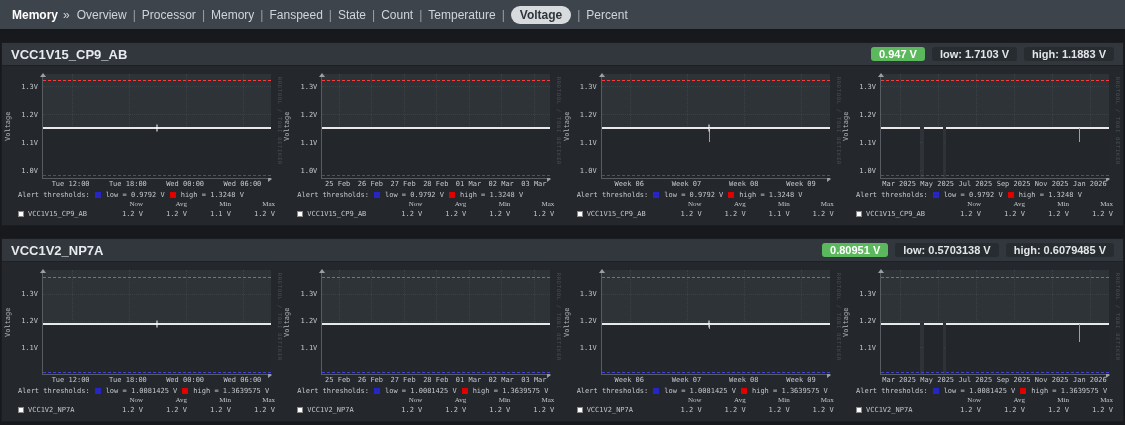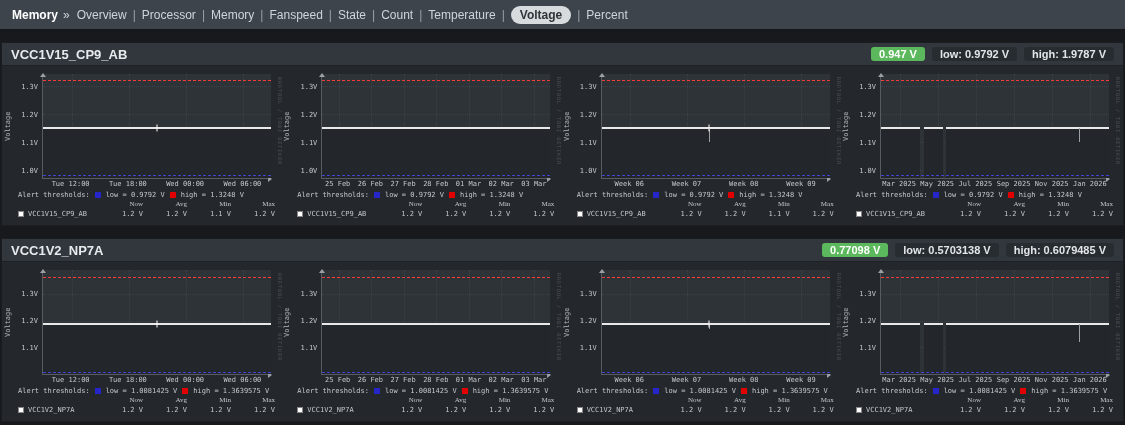--- a/index.html
+++ b/index.html
@@ -68,22 +68,22 @@
   <span class="nav-raquo">»</span>
   <span id="nav-items"><a class="nav-link">Overview</a><span class="nav-sep">|</span><a class="nav-link">Processor</a><span class="nav-sep">|</span><a class="nav-link">Memory</a><span class="nav-sep">|</span><a class="nav-link">Fanspeed</a><span class="nav-sep">|</span><a class="nav-link">State</a><span class="nav-sep">|</span><a class="nav-link">Count</a><span class="nav-sep">|</span><a class="nav-link">Temperature</a><span class="nav-sep">|</span><a class="nav-link active">Voltage</a><span class="nav-sep">|</span><a class="nav-link">Percent</a></span>
 </nav>
 
 <div id="sections">
     <section class="panel">
     <header class="panel-header">
       <span class="panel-title">VCC1V15_CP9_AB</span>
       <span class="panel-stats">
         <span class="badge-current">0.947 V</span>
-        <span class="lohi">low: 0.9792 V</span>
-        <span class="lohi">high: 1.9787 V</span>
+        <span class="lohi">low: 1.7103 V</span>
+        <span class="lohi">high: 1.1883 V</span>
       </span>
     </header>
     <div class="charts-row">
         <div class="chart-card">
     <div class="graph-wrap">
       <div class="ylabel">Voltage</div>
       <div class="yticks">
               <span class="ytick" style="top: 12%;">1.3V</span>
               <span class="ytick" style="top: 38.6667%;">1.2V</span>
               <span class="ytick" style="top: 65.3333%;">1.1V</span>
@@ -329,21 +329,21 @@
             <span class="col-v">1.2 V</span>
             <span class="col-v">1.2 V</span>
           </div>
   </div>
       </div>
   </section>
     <section class="panel">
     <header class="panel-header">
       <span class="panel-title">VCC1V2_NP7A</span>
       <span class="panel-stats">
-        <span class="badge-current">0.77098 V</span>
+        <span class="badge-current">0.80951 V</span>
         <span class="lohi">low: 0.5703138 V</span>
         <span class="lohi">high: 0.6079485 V</span>
       </span>
     </header>
     <div class="charts-row">
         <div class="chart-card">
     <div class="graph-wrap">
       <div class="ylabel">Voltage</div>
       <div class="yticks">
               <span class="ytick" style="top: 23.0769%;">1.3V</span>

